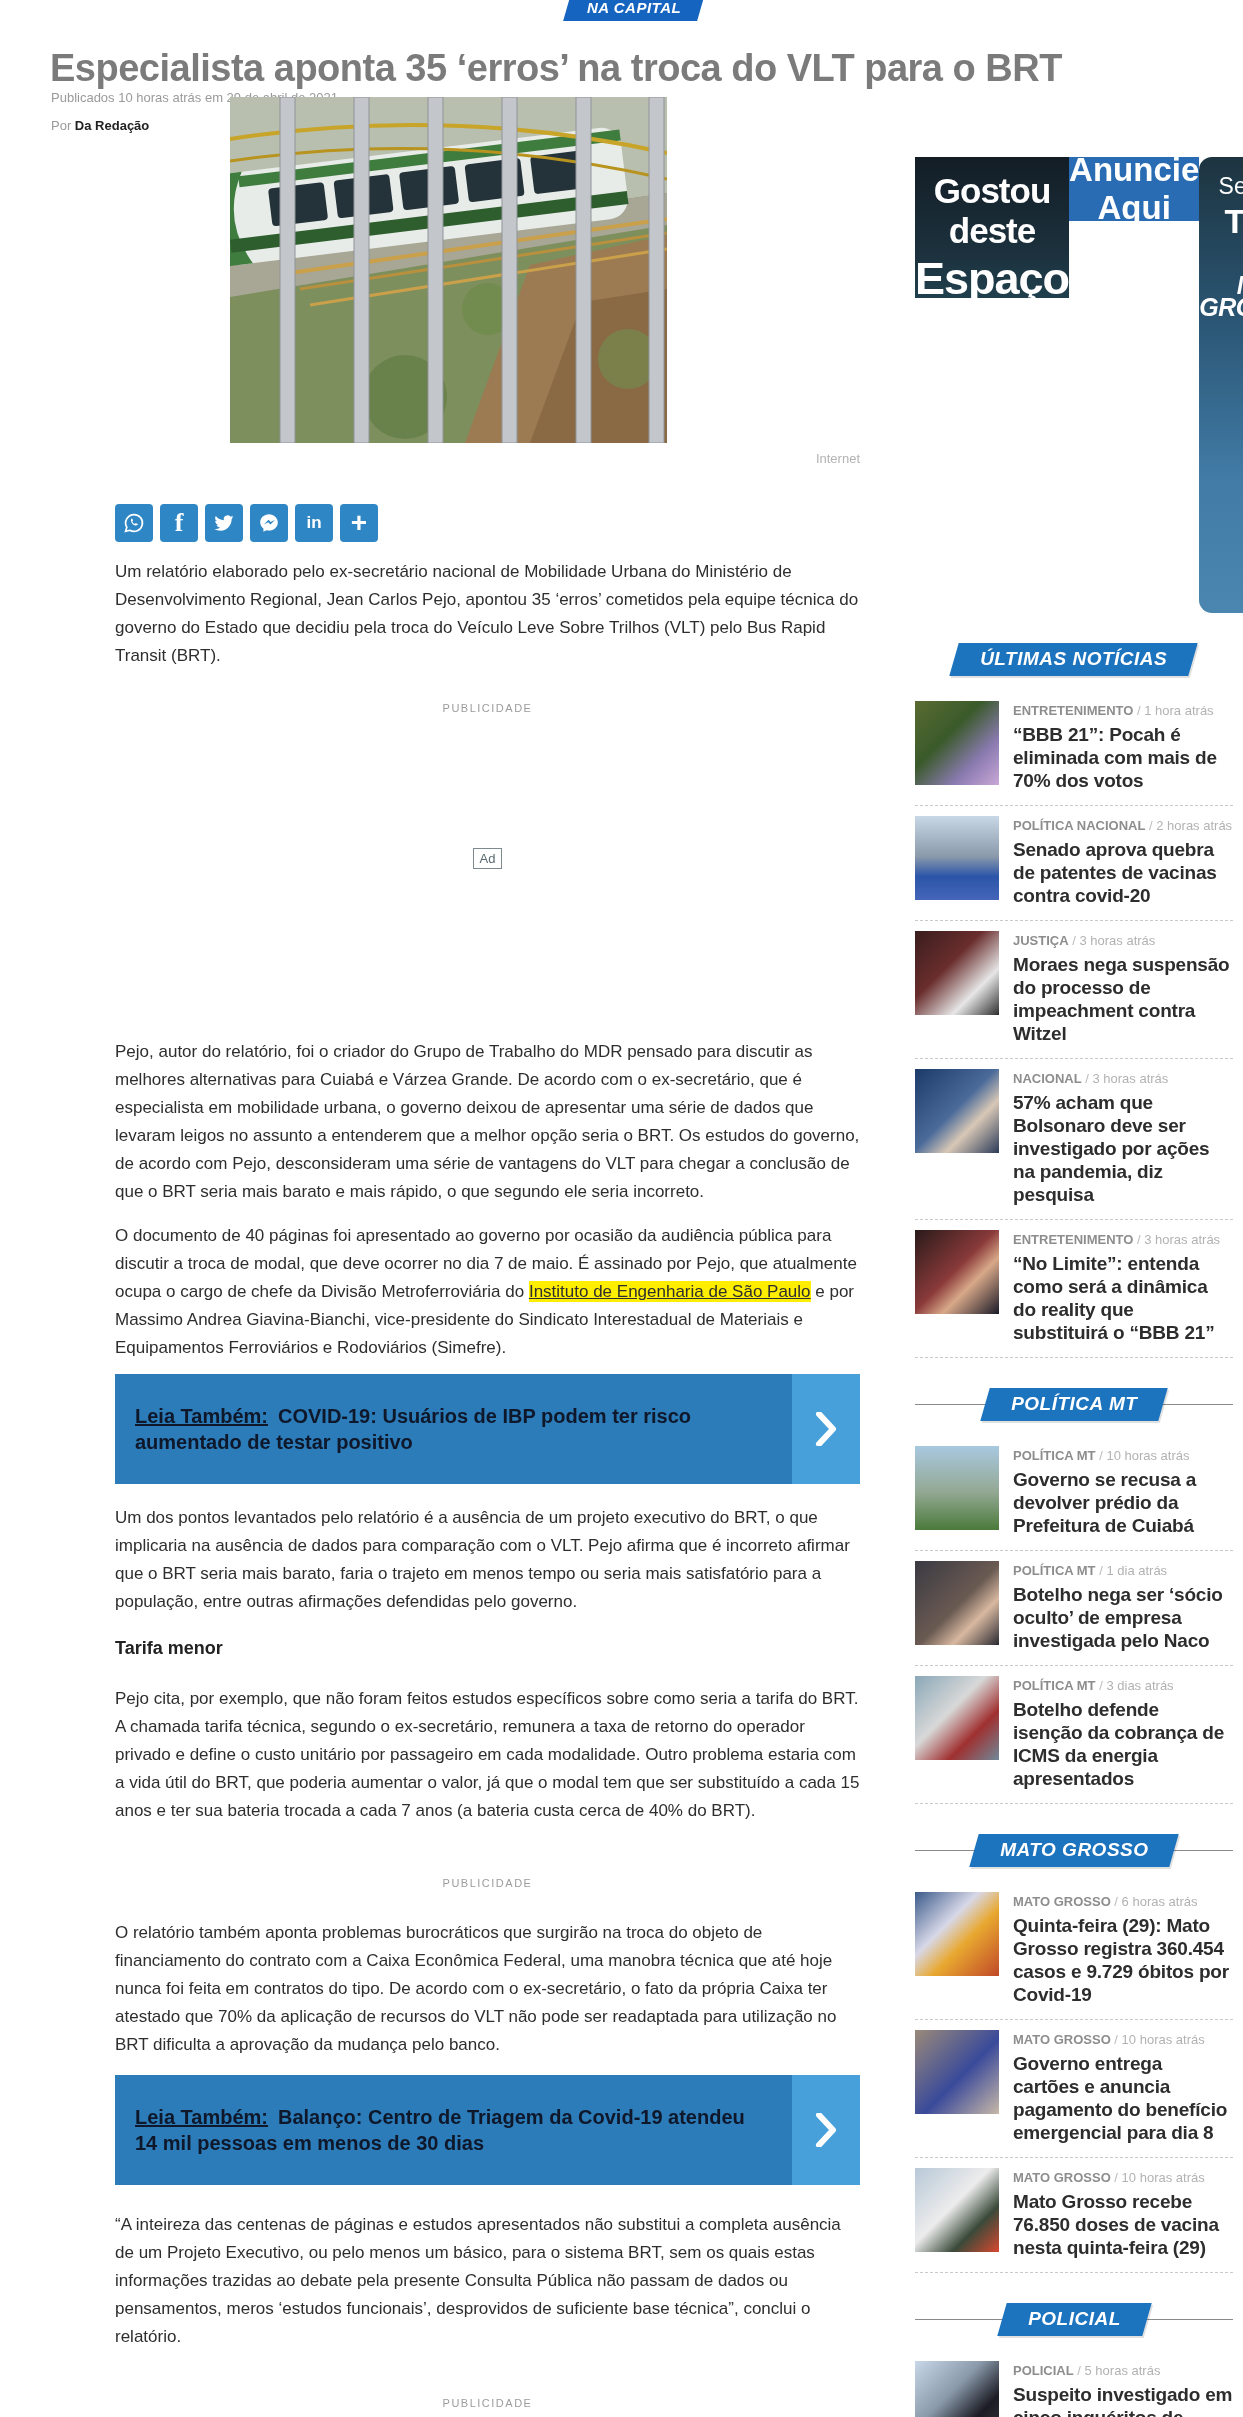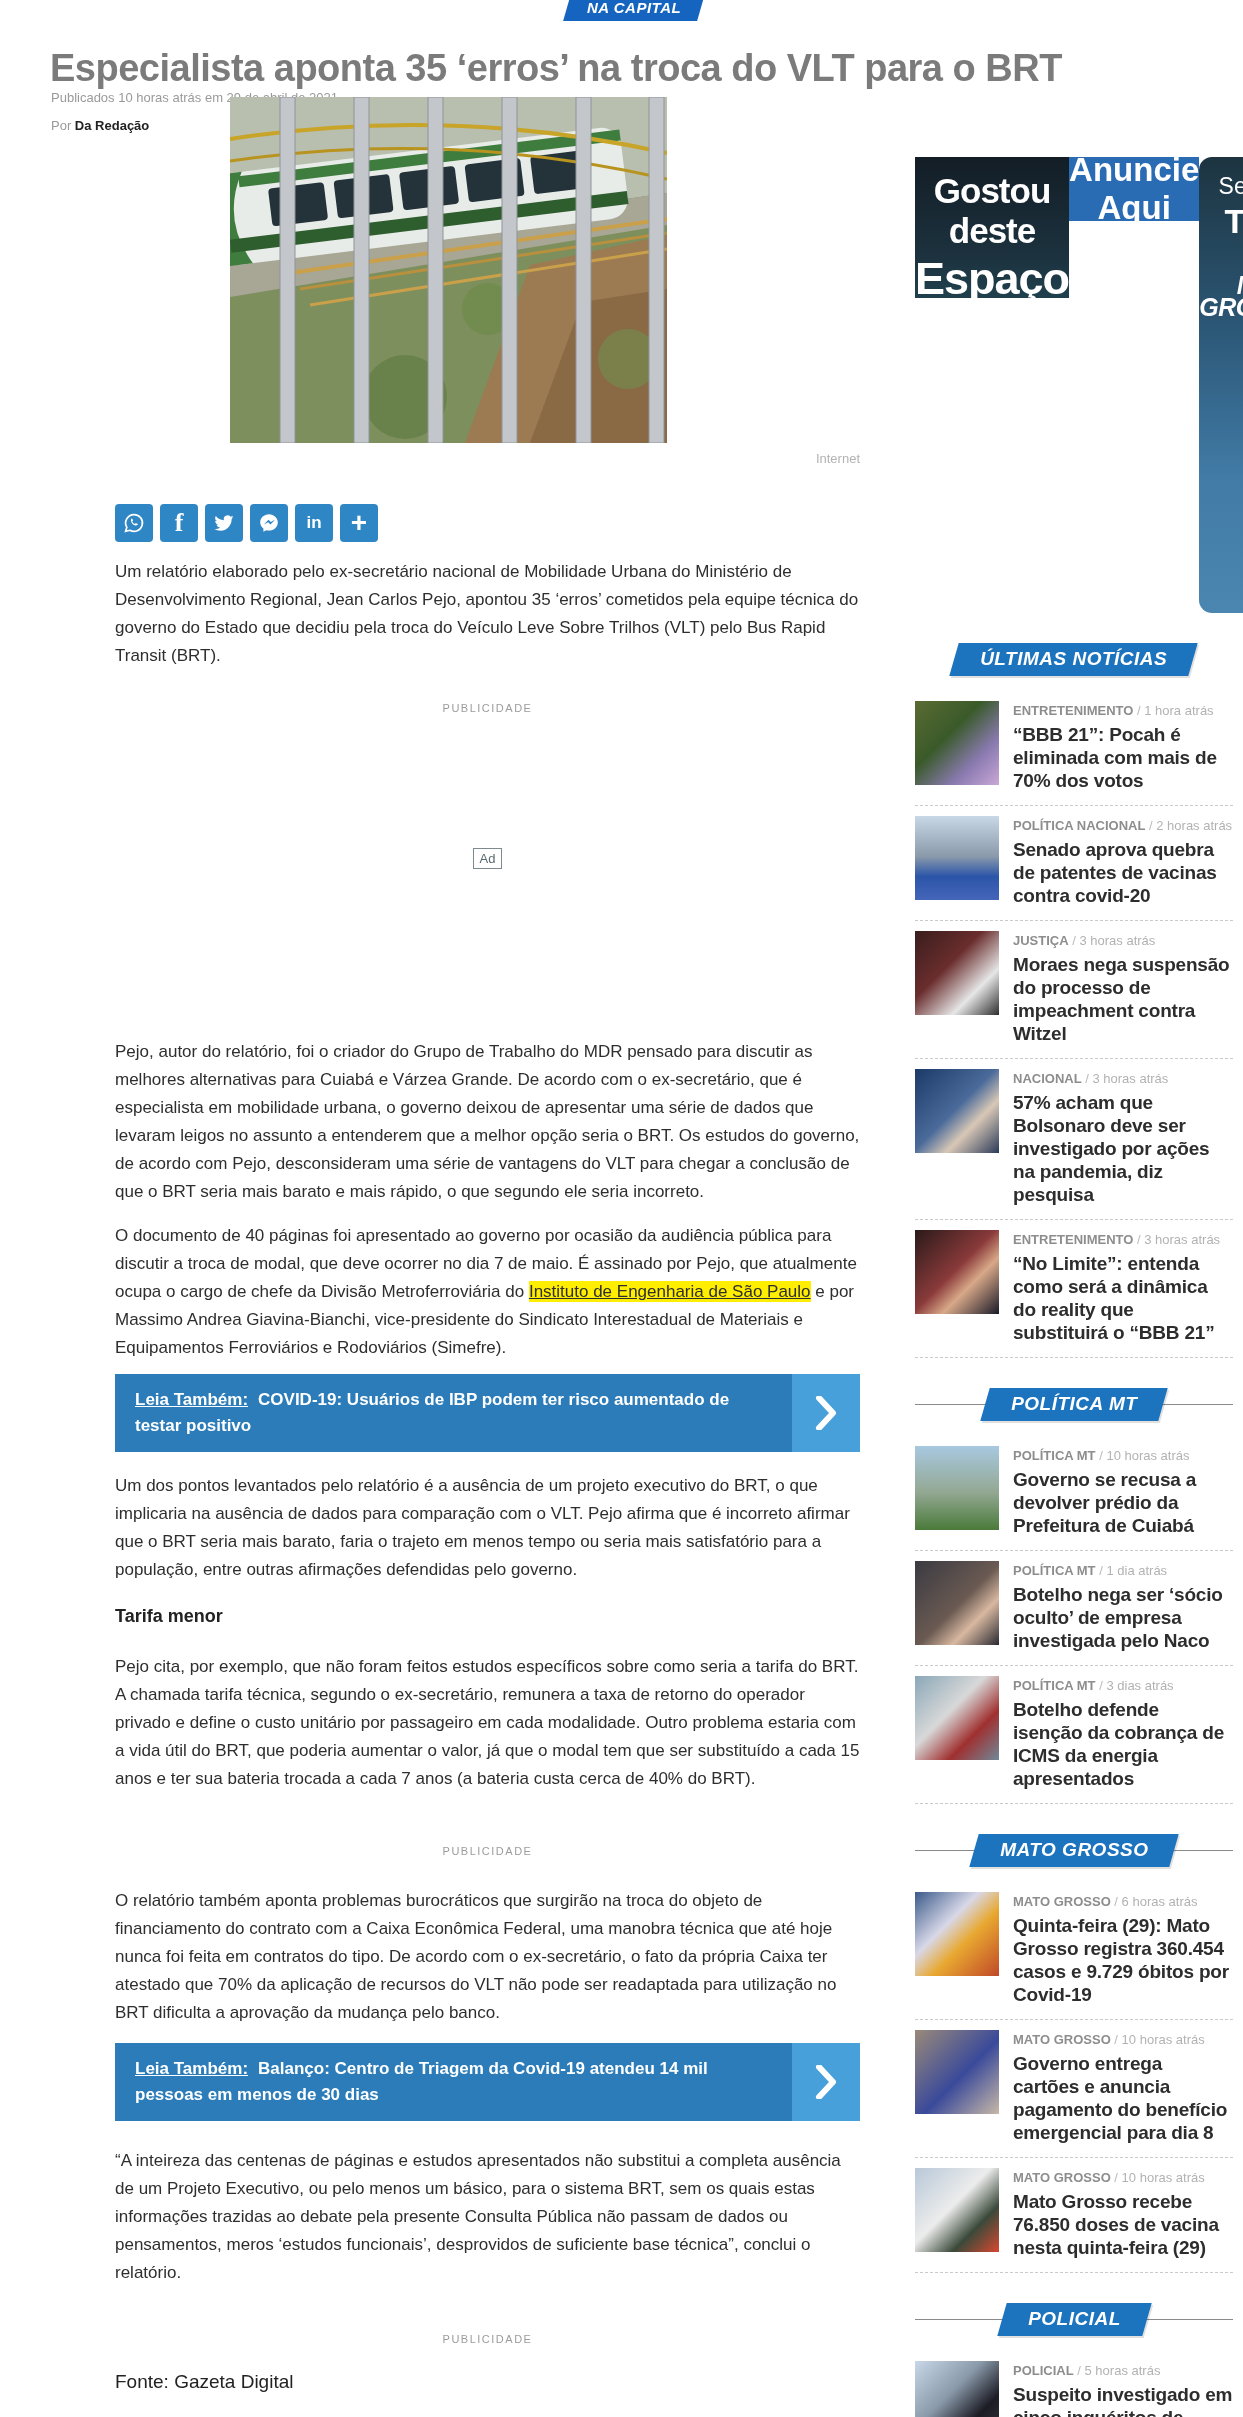--- a/index.html
+++ b/index.html
@@ -38,21 +38,21 @@
   .pub-label { text-align:center; color:#9c9c9c; font-size:11px; letter-spacing:1.5px; }
   .pub1 { margin-top:32px; }
   .ad-slot { height:288px; display:flex; align-items:center; justify-content:center; }
   .ad-chip { border:1px solid #7d8a8f; color:#5a6a70; font-size:13px; padding:2px 6px; }
   .pub2 { margin-top:52px; }
   .pub3 { margin-top:46px; }
 
   .subhead { margin-top:22px; font-size:18px; font-weight:bold; color:#222; }
 
   .leia { display:flex; margin-top:12px; min-height:76px; background:#2b7cb8; cursor:pointer; }
-  .leia-main { flex:1; padding:13px 20px; color:#ffffff; font-weight:bold; font-size:17px; line-height:26px; }
+  .leia-main { flex:1; padding:29px 20px; color:#0f172a; font-weight:bold; font-size:20px; line-height:26px; }
   .leia-label { text-decoration:underline; margin-right:10px; }
   .leia-arrow { flex:0 0 68px; background:#47a0d9; display:flex; align-items:center; justify-content:center; }
   .leia2 { margin-top:16px; }
   .fonte { margin-top:26px; font-size:19px; color:#222; }
 
   
   .sidebar { position:absolute; left:915px; top:157px; width:318px; }
   .sb-ad { width:318px; height:456px; display:flex; flex-direction:row; text-align:center; color:#fff; cursor:pointer; }
   .sb-ad-top { height:141px; background:linear-gradient(180deg,#131d26 0%,#1c323e 70%,#20404e 100%); padding-top:14px; }
   .sb-ad-top .l1 { font-size:35px; font-weight:bold; letter-spacing:-1px; }

